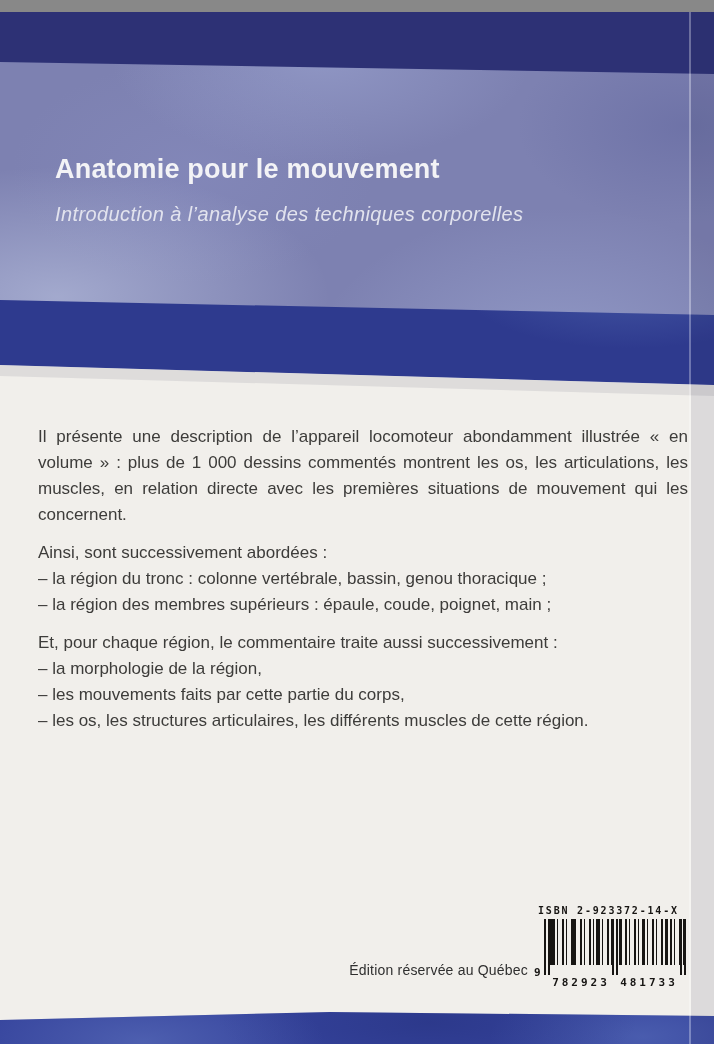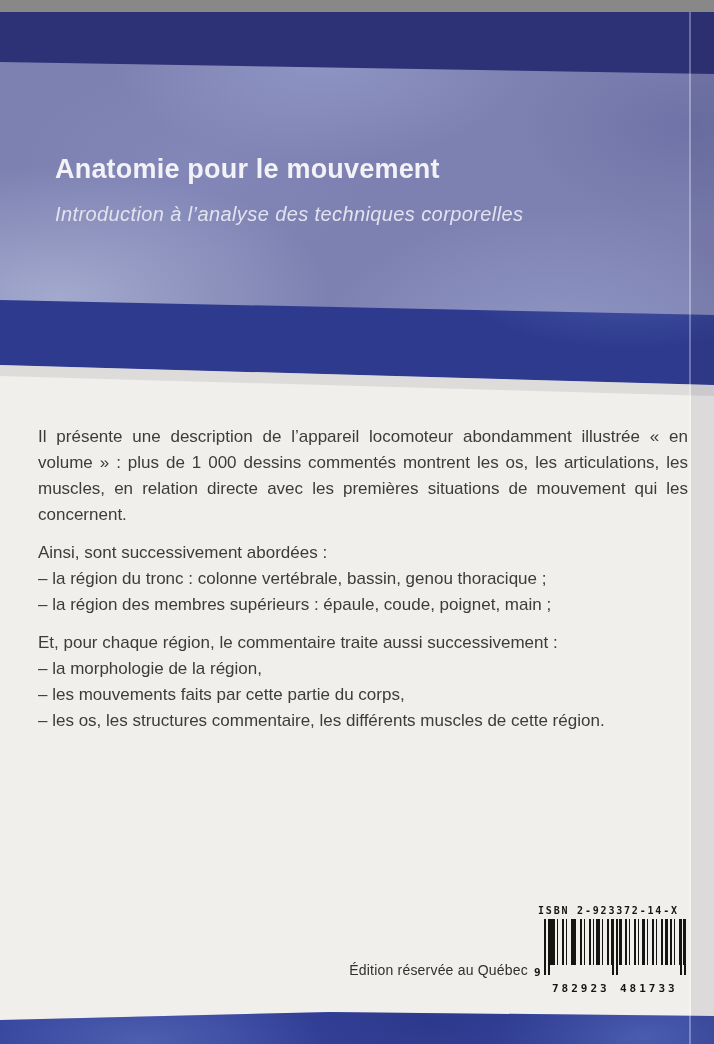--- a/index.html
+++ b/index.html
@@ -85,22 +85,22 @@
       repeating-linear-gradient(90deg, transparent 0 6px, var(--barcode-ink,#171513) 6px 9px, transparent 9px 23px),
       repeating-linear-gradient(90deg, var(--barcode-ink,#171513) 0 2px, transparent 2px 4px, var(--barcode-ink,#171513) 4px 5px, transparent 5px 9px, var(--barcode-ink,#171513) 9px 11px, transparent 11px 13px, var(--barcode-ink,#171513) 13px 14px, transparent 14px 18px);
   }
   .guard{position:absolute;top:0;width:2px;height:56px;background:var(--barcode-ink,#171513);}
   .g1{left:6px;}.g2{left:10px;}.g3{left:74px;}.g4{left:78px;}.g5{left:142px;}.g6{left:146px;}
   .ean{
     position:absolute;top:44px;left:0;width:100%;
     font-family:"DejaVu Sans Mono",monospace;font-size:11px;font-weight:700;
   }
   .ean .prefix{position:absolute;left:-4px;top:3px;}
-  .ean .grp{position:absolute;top:16px;height:16px;background:var(--paper,#f1efeb);
-            text-align:left;letter-spacing:3px;padding-top:3px;box-sizing:border-box;}
+  .ean .grp{position:absolute;top:10px;height:16px;background:var(--paper,#f1efeb);
+            text-align:center;letter-spacing:3px;padding-top:3px;box-sizing:border-box;}
   .grp1{left:14px;width:58px;}
   .grp2{left:82px;width:58px;}
 
   .edition-note{
     position:absolute;top:950px;right:186px;
     font-size:14px;color:#2f2f2f;letter-spacing:.2px;white-space:nowrap;
   }
 
   
   .band-bottom{
@@ -135,21 +135,21 @@
     <div class="list-block">
       <div>Ainsi, sont successivement abordées :</div>
       <div>– la région du tronc : colonne vertébrale, bassin, genou thoracique ;</div>
       <div>– la région des membres supérieurs : épaule, coude, poignet, main ;</div>
     </div>
 
     <div class="list-block">
       <div>Et, pour chaque région, le commentaire traite aussi successivement :</div>
       <div>– la morphologie de la région,</div>
       <div>– les mouvements faits par cette partie du corps,</div>
-      <div>– les os, les structures commentaire, les différents muscles de cette région.</div>
+      <div>– les os, les structures articulaires, les différents muscles de cette région.</div>
     </div>
   </div>
 
   <div class="edition-note">Édition réservée au Québec</div>
 
   <div class="barcode">
     <div class="isbn">ISBN 2-923372-14-X</div>
     <div class="bars-wrap">
       <div class="bars-main"></div>
       <div class="guard g1"></div>

